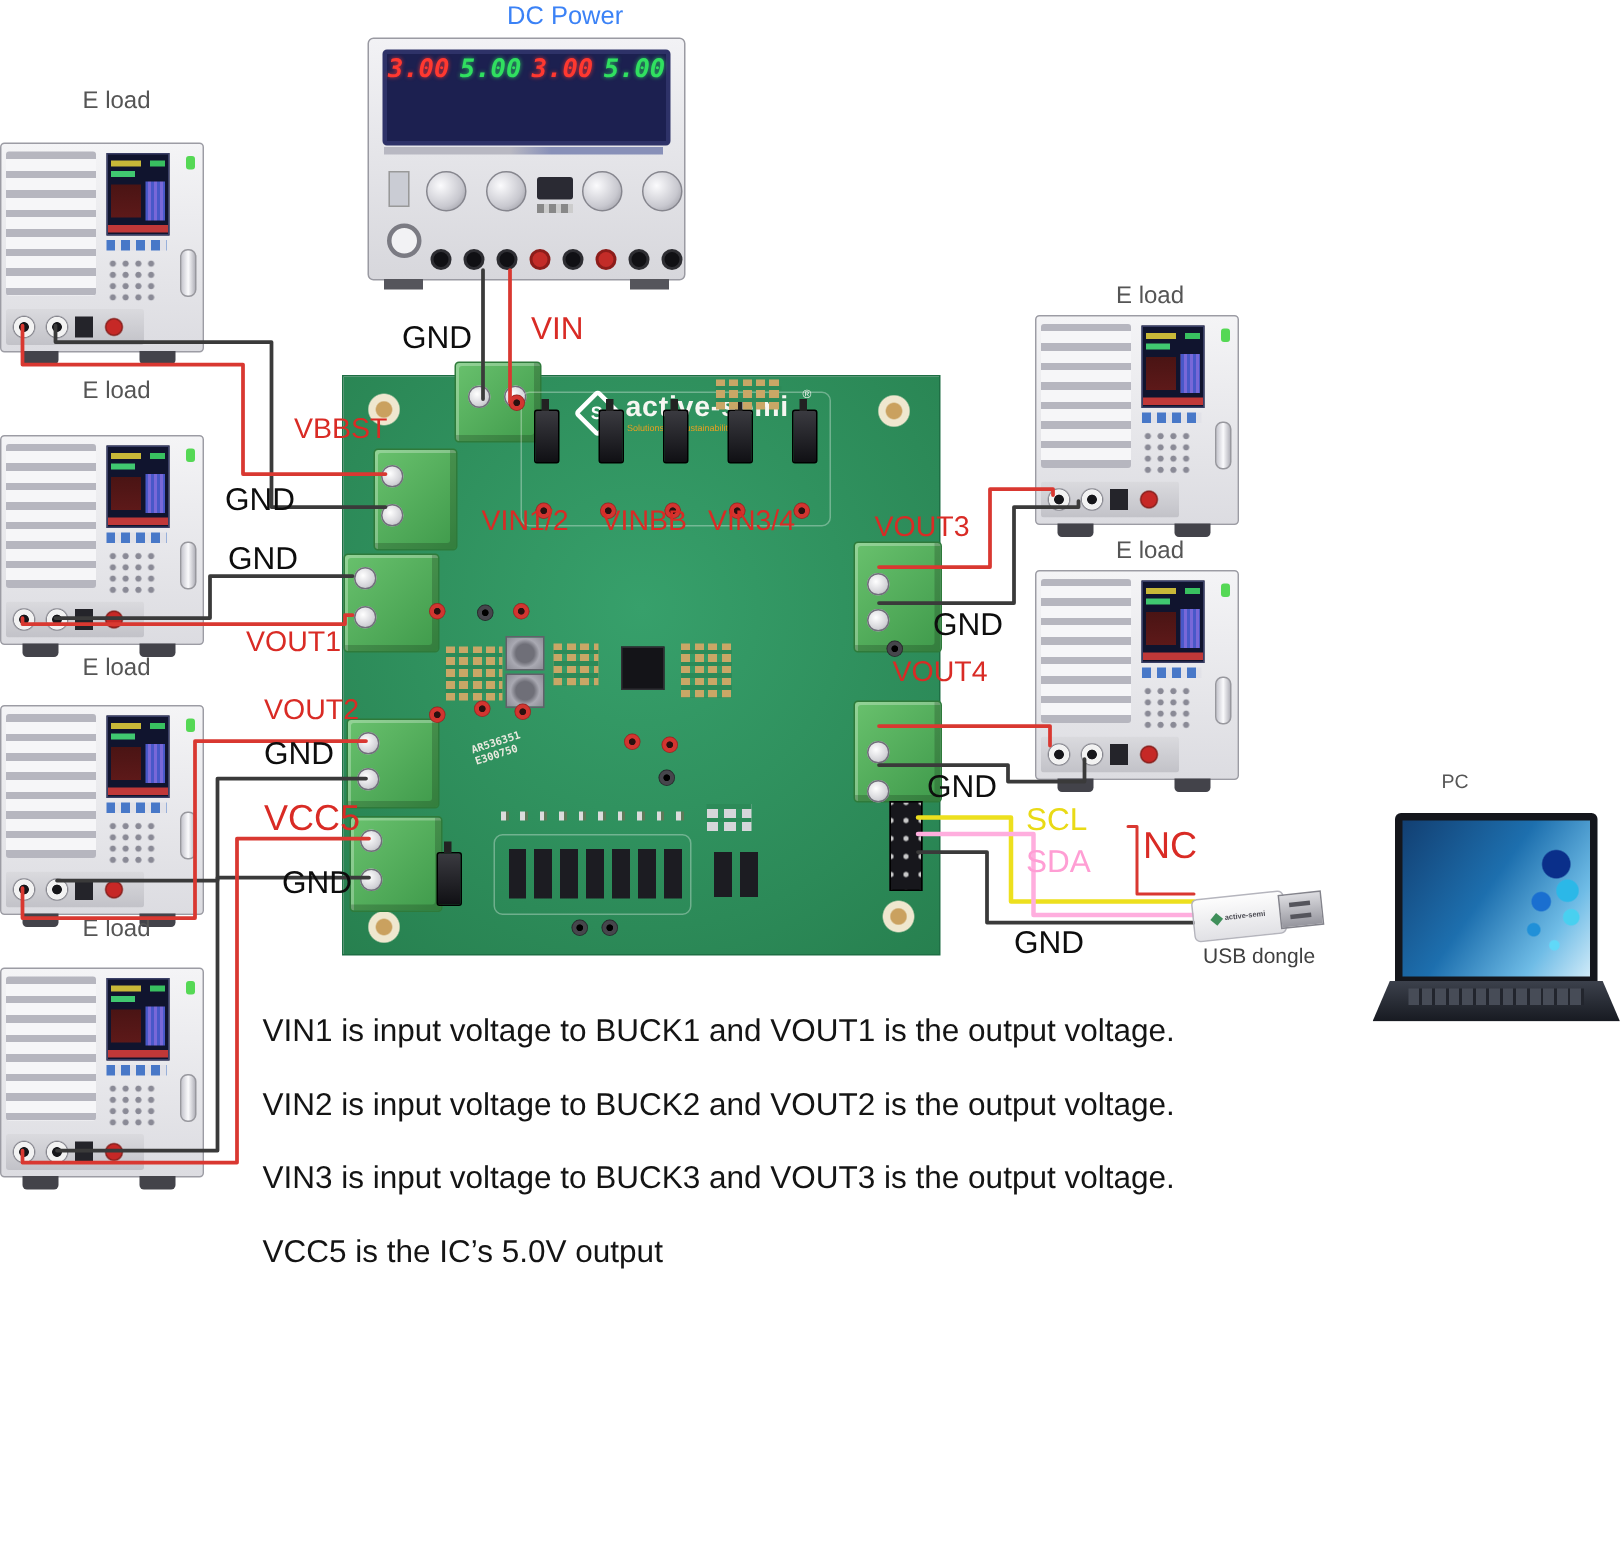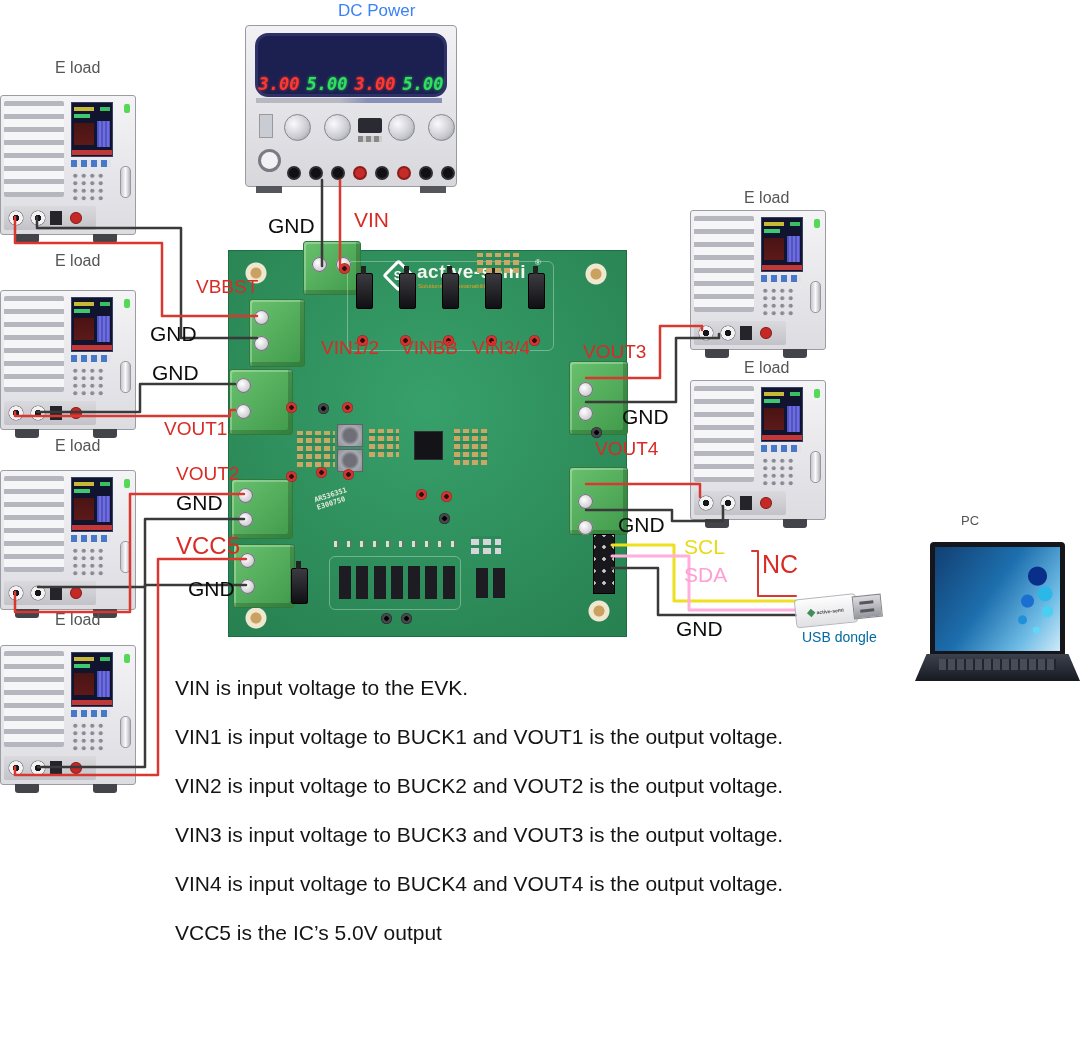--- a/index.html
+++ b/index.html
@@ -12,21 +12,21 @@
   .c-red{color:#d92b25}
   .c-black{color:#0d0d0d}
   .c-yellow{color:#e9da16}
   .c-pink{color:#ff9ed4}
   .c-gray{color:#555;font-weight:400}
 
   
   .dcp{position:absolute;left:245px;top:25px;width:210px;height:160px;
        background:linear-gradient(#f2f2f5,#d7d7dc);border:1px solid #9a9aa2;border-radius:4px}
   .dcp-disp{position:absolute;left:9px;top:7px;width:186px;height:58px;background:#1c2050;
-       border:3px solid #2e3268;border-radius:13px;display:flex;align-items:flex-end;justify-content:center;gap:7px}
+       border:3px solid #2e3268;border-radius:3px;display:flex;align-items:flex-start;justify-content:center;gap:7px}
   .dcp-disp span{font-family:"DejaVu Sans Mono",monospace;font-weight:700;font-style:italic;font-size:17px}
   .seg-r{color:#ff3830;text-shadow:0 0 3px rgba(255,56,48,.8)}
   .seg-g{color:#30e060;text-shadow:0 0 3px rgba(48,224,96,.8)}
   .dcp-strip{position:absolute;left:10px;top:72px;width:186px;height:5px;
        background:linear-gradient(90deg,#b8b8c2 0 45%,#8890b8 60% 100%)}
   .knob{position:absolute;width:25px;height:25px;border-radius:50%;border:1px solid #86868e;
        background:radial-gradient(circle at 35% 35%,#fbfbfd,#c8c8cf 62%,#8f8f98)}
   .dcp-mini{position:absolute;left:112px;top:92px;width:24px;height:15px;background:#2a2a33;border-radius:2px}
   .dcp-minibtn{position:absolute;left:112px;top:110px;width:24px;height:6px;
        background:repeating-linear-gradient(90deg,#888 0 5px,#ccc 5px 8px)}
@@ -379,33 +379,31 @@
   <div class="lbl c-red" style="left:762px;top:551px;font-size:25px;font-weight:400">NC</div>
   <div class="lbl c-black" style="left:676px;top:618px;font-size:21px">GND</div>
 
   <div class="dongle">
     <div class="dongle-body">
       <span class="dongle-dia"></span>
       <span class="dongle-txt">active-semi</span>
     </div>
     <div class="dongle-usb"></div>
   </div>
-  <div class="lbl c-gray" style="left:802px;top:630px;font-size:14px;color:#0369a1">USB dongle</div>
+  <div class="lbl c-gray" style="left:802px;top:630px;font-size:14px;color:#404040">USB dongle</div>
 
   <div class="lbl c-gray" style="left:961px;top:514px;font-size:13px">PC</div>
   <div class="pc">
     <div class="pc-scr">
       <div class="pc-wall"></div>
     </div>
     <div class="pc-base"></div>
     <div class="pc-kb"></div>
   </div>
 
   <div class="notes">
-    <p>VIN is input voltage to the EVK.</p>
     <p>VIN1 is input voltage to BUCK1 and VOUT1 is the output voltage.</p>
     <p>VIN2 is input voltage to BUCK2 and VOUT2 is the output voltage.</p>
     <p>VIN3 is input voltage to BUCK3 and VOUT3 is the output voltage.</p>
-    <p>VIN4 is input voltage to BUCK4 and VOUT4 is the output voltage.</p>
     <p>VCC5 is the IC’s 5.0V output</p>
   </div>
 
 </div>
 
 </body></html>

